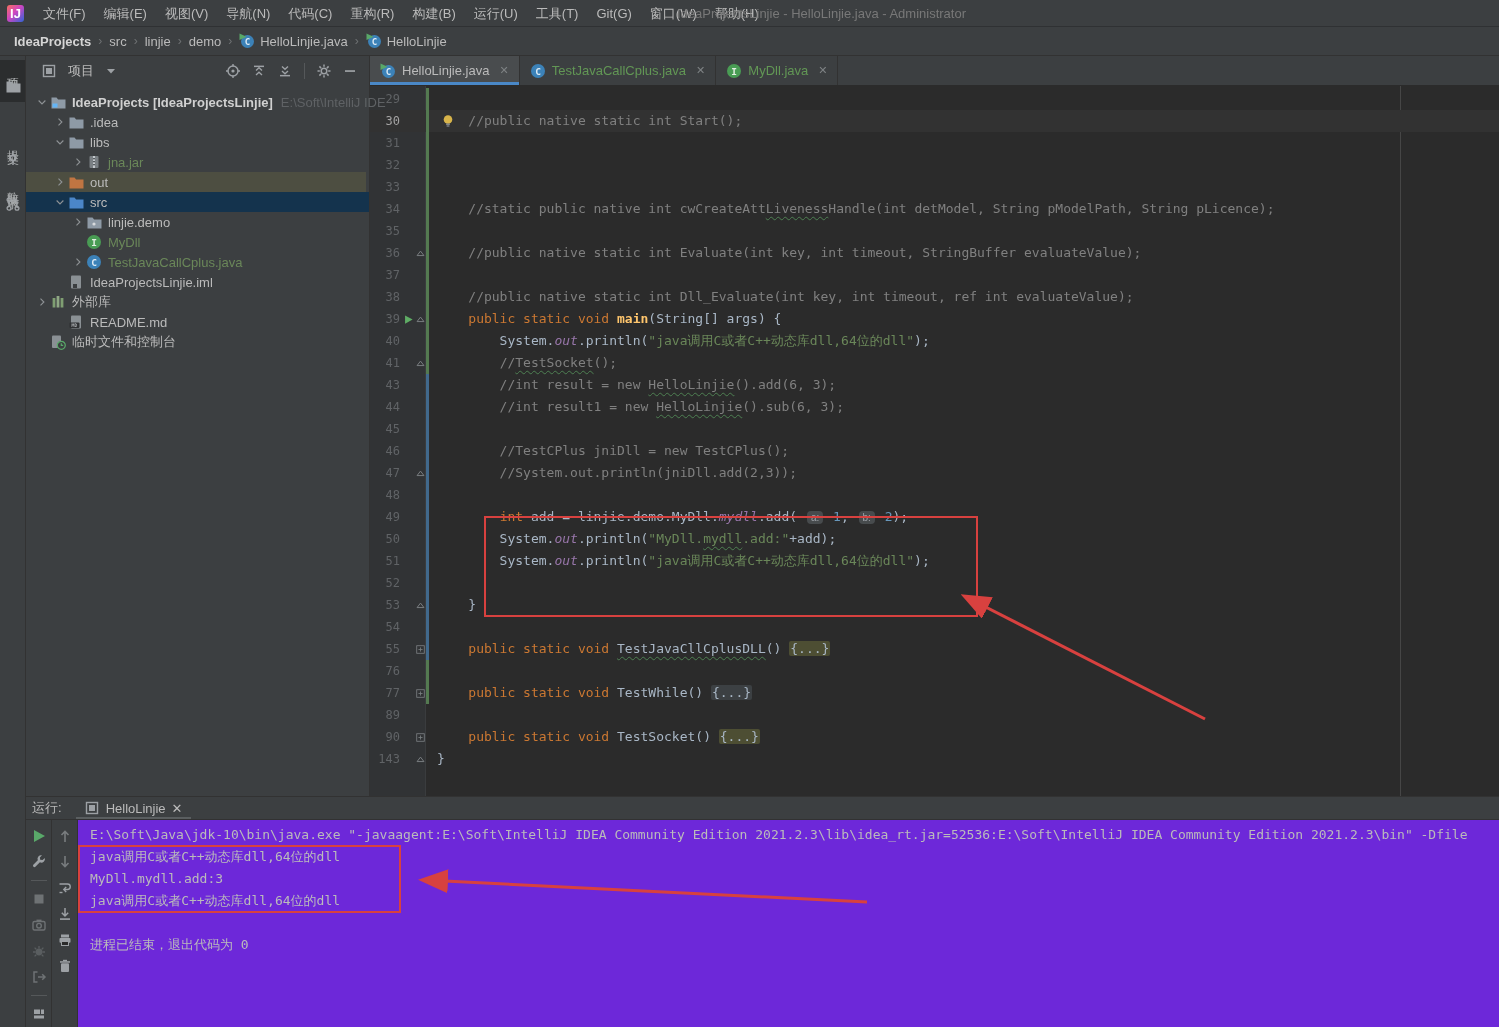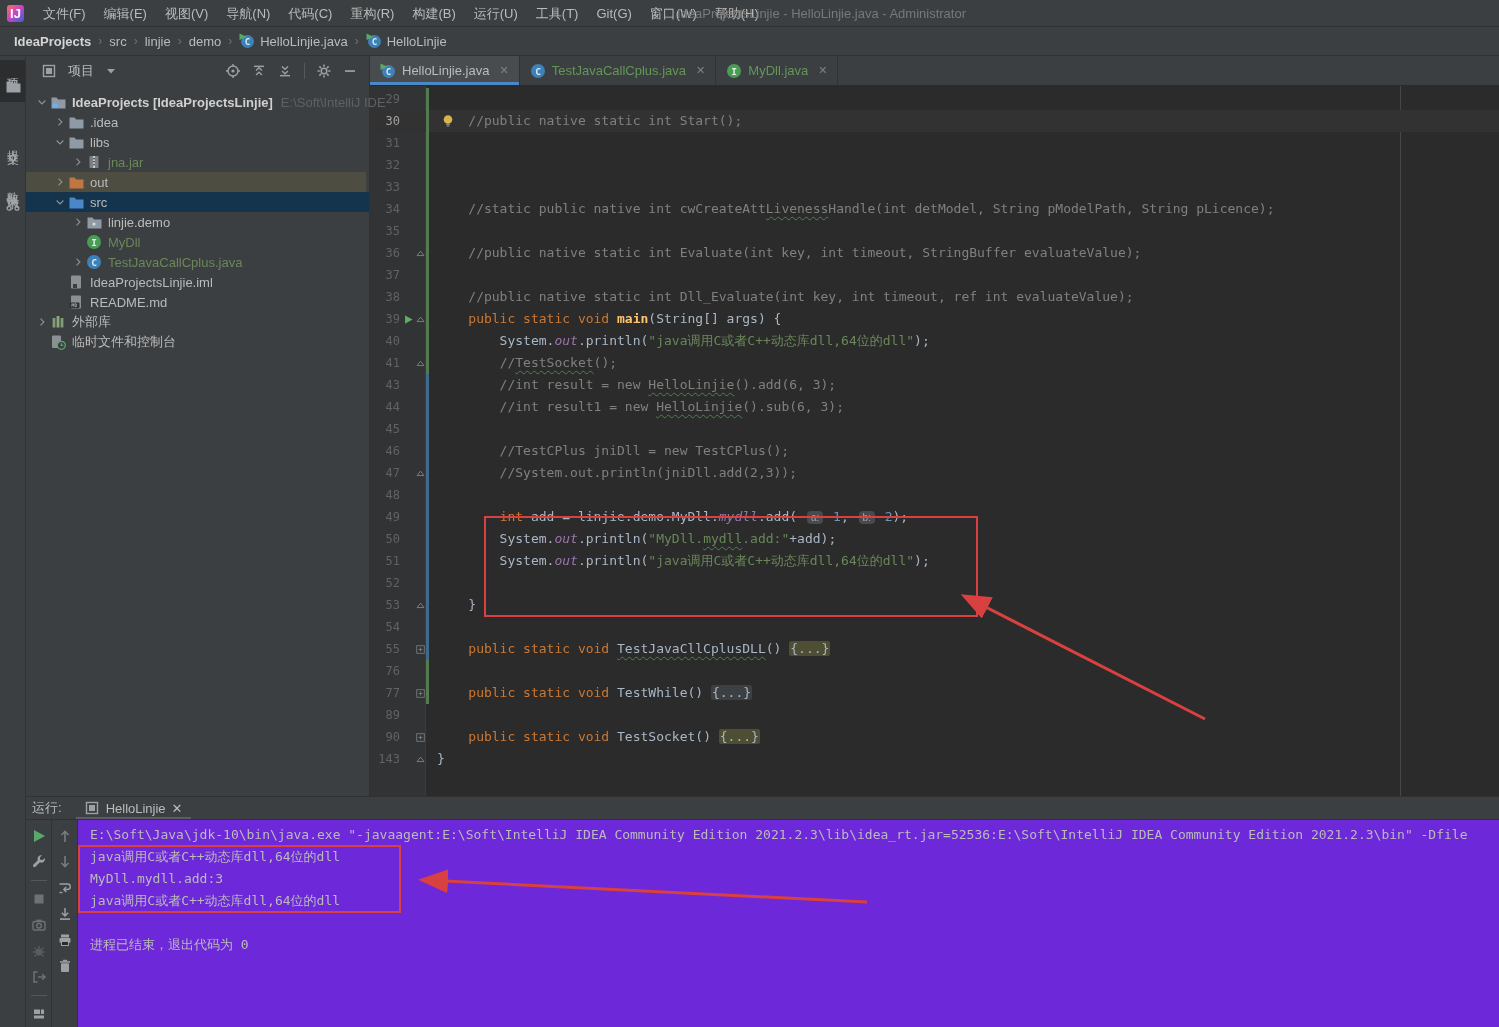--- a/index.html
+++ b/index.html
@@ -367,45 +367,45 @@
       <div class="tree-row" style="padding-left: 26px;">
         <span class="tw-chevron"></span>
         <span class="ic">
           <svg viewBox="0 0 16 16" xmlns="http://www.w3.org/2000/svg">
             <rect x="3" y="1.5" width="10" height="13" rx="1" fill="#8a9094"></rect>
             <rect x="5" y="10" width="4" height="4" fill="#3b3e40"></rect>
           </svg>
         </span>
         <span class="label">IdeaProjectsLinjie.iml</span>
       </div>
-      <div class="tree-row" style="padding-left: 26px;">
-        <span class="tw-chevron"></span>
-        <span class="ic">
-          <svg viewBox="0 0 16 16" xmlns="http://www.w3.org/2000/svg">
-            <rect x="3" y="1.5" width="10" height="13" rx="1" fill="#8a9094"></rect>
-            <rect x="1.5" y="8.5" width="10" height="5.5" rx="1" fill="#2f3133"></rect>
-            <text x="6.5" y="12.8" font-size="4.8" fill="#cfd3d6" text-anchor="middle" font-family="monospace">MD</text>
-          </svg>
-        </span>
-        <span class="label">README.md</span>
-      </div>
       <div class="tree-row" style="padding-left: 8px;">
         <span class="tw-chevron">
           <svg viewBox="0 0 16 16" xmlns="http://www.w3.org/2000/svg" style="width: 12px; height: 12px;">
             <path d="M6 3.5l4.5 4.5L6 12.5" stroke="#8e9295" fill="none" stroke-width="1.5"></path>
           </svg>
         </span>
         <span class="ic">
           <svg viewBox="0 0 16 16" xmlns="http://www.w3.org/2000/svg">
             <rect x="2.6" y="4" width="2.8" height="9.5" fill="#7f9f72"></rect>
             <rect x="6.6" y="2" width="2.8" height="11.5" fill="#8fa884"></rect>
             <rect x="10.6" y="4" width="2.8" height="9.5" fill="#7f9f72"></rect>
           </svg>
         </span>
         <span class="label">外部库</span>
+      </div>
+      <div class="tree-row" style="padding-left: 26px;">
+        <span class="tw-chevron"></span>
+        <span class="ic">
+          <svg viewBox="0 0 16 16" xmlns="http://www.w3.org/2000/svg">
+            <rect x="3" y="1.5" width="10" height="13" rx="1" fill="#8a9094"></rect>
+            <rect x="1.5" y="8.5" width="10" height="5.5" rx="1" fill="#2f3133"></rect>
+            <text x="6.5" y="12.8" font-size="4.8" fill="#cfd3d6" text-anchor="middle" font-family="monospace">MD</text>
+          </svg>
+        </span>
+        <span class="label">README.md</span>
       </div>
       <div class="tree-row" style="padding-left: 8px;">
         <span class="tw-chevron"></span>
         <span class="ic">
           <svg viewBox="0 0 16 16" xmlns="http://www.w3.org/2000/svg">
             <rect x="2" y="1.5" width="9" height="12.5" rx="1" fill="#8a9094"></rect>
             <circle cx="11.3" cy="11.3" r="4" fill="#3c3f41" stroke="#59A869" stroke-width="1.2"></circle>
             <path d="M11.3 9.3v2.1h1.9" stroke="#59A869" stroke-width="1.2" fill="none"></path>
           </svg>
         </span>

